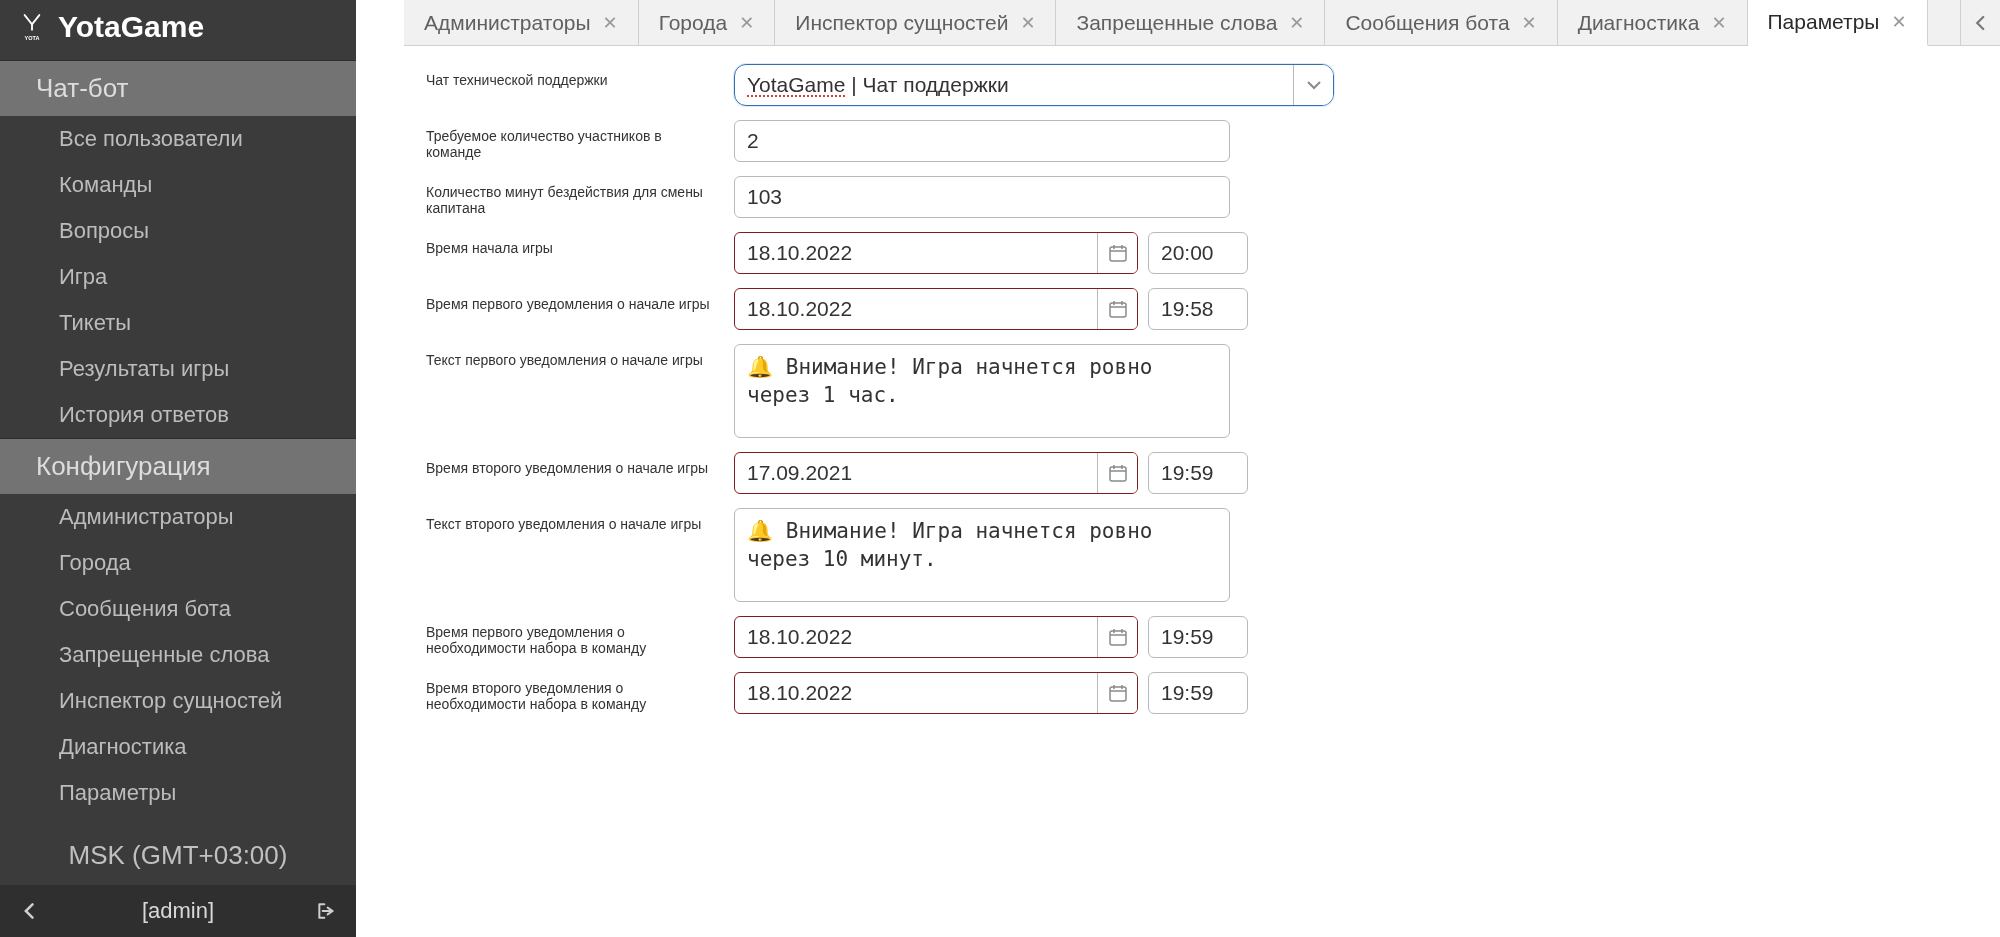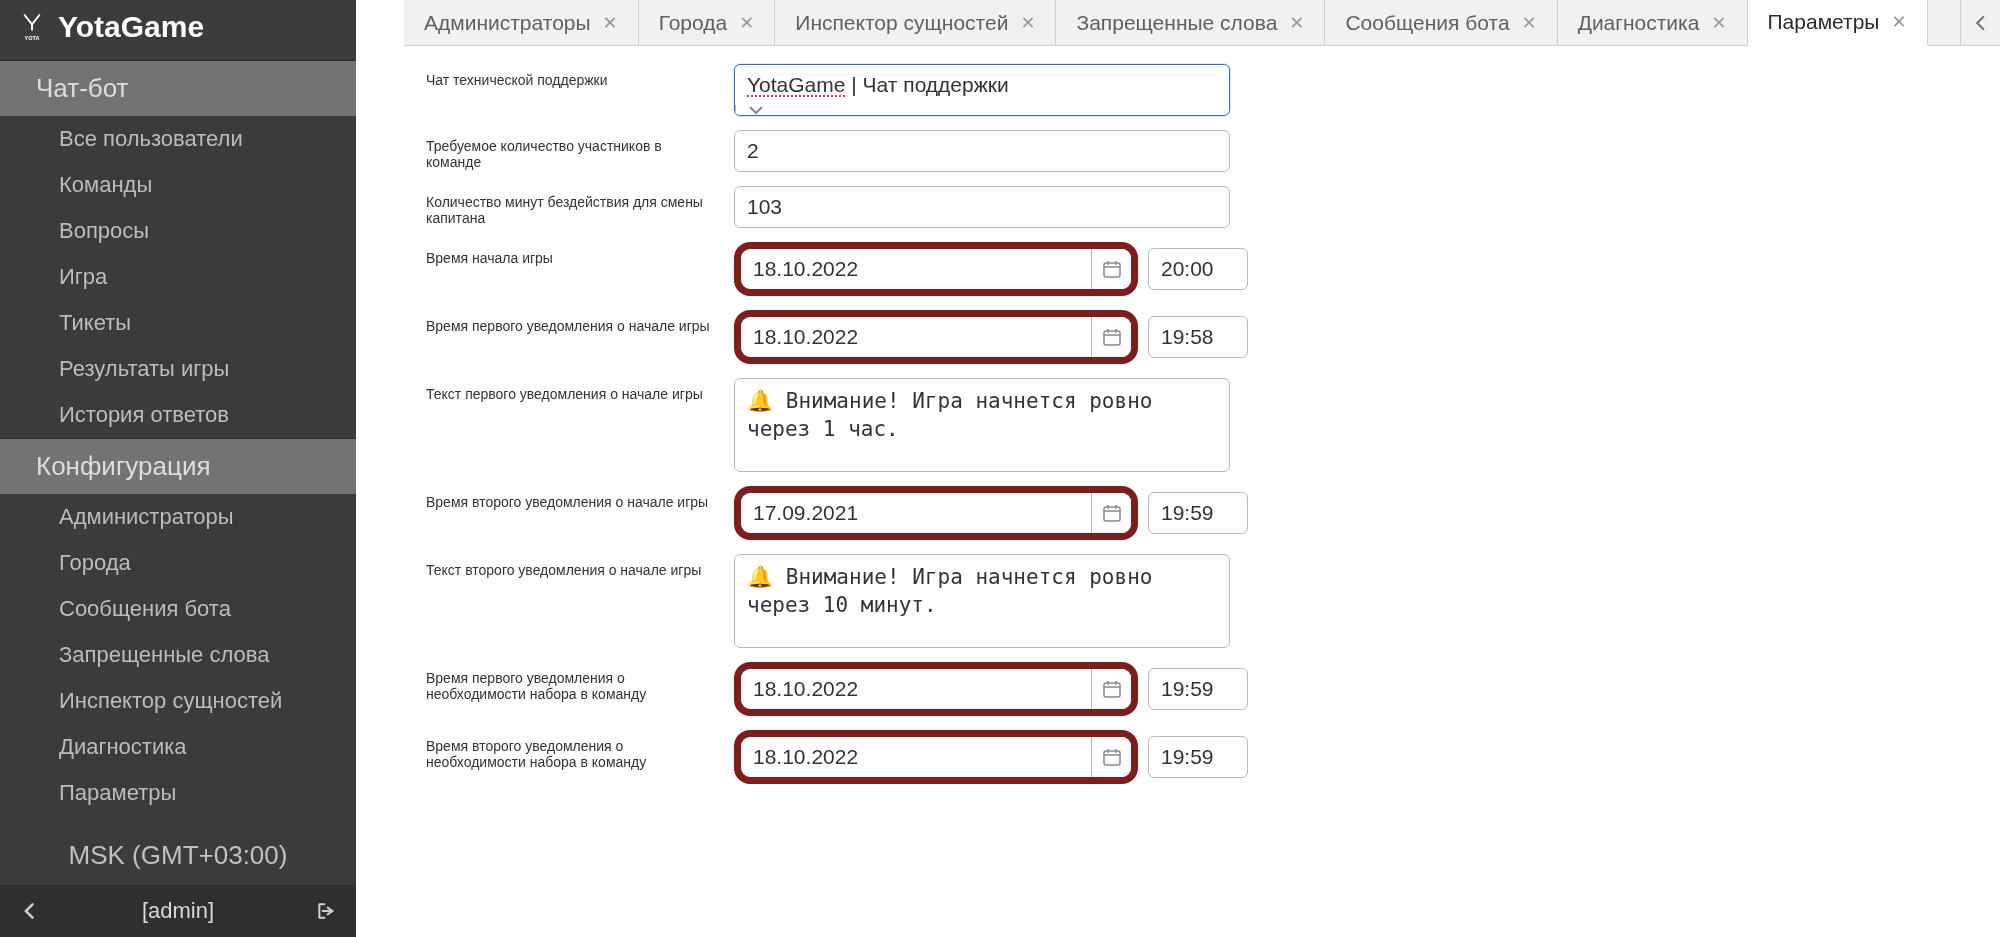--- a/index.html
+++ b/index.html
@@ -27,29 +27,29 @@
 .tab.active { background: #fff; color: #2b2b2b; border-bottom: 2px solid #fff; margin-bottom: -1px; font-weight: 500; }
 .tab-close { color: #9a9a9a; font-size: 18px; line-height: 1; cursor: pointer; }
 .tabstrip-collapse { width: 40px; display: flex; align-items: center; justify-content: center; color: #7a7a7a; cursor: pointer; border-left: 1px solid #d0d0d0; background: #f1f1f1; margin-left: auto; }
 
 .form-area { padding: 18px 22px; overflow-y: auto; flex: 1; }
 .form-row { display: flex; align-items: flex-start; gap: 18px; margin-bottom: 14px; }
 .form-label { width: 290px; color: #333; font-size: 14px; padding-top: 8px; }
 .underline-red { text-decoration: underline dotted #d93a3a; text-underline-offset: 3px; }
 
 .input, .textarea, .select { border: 1px solid #b9b9b9; border-radius: 6px; background: #fff; font-size: 21px; color: #333; padding: 8px 12px; }
-.select-wrap { display: flex; width: 496px; border: 1px solid #2f71b3; border-radius: 6px; overflow: hidden; box-shadow: 0 0 0 1px rgba(47,113,179,0.15); flex-direction: column; }
+.select-wrap { display: flex; width: 600px; border: 1px solid #2f71b3; border-radius: 12px; overflow: hidden; box-shadow: 0 0 0 1px rgba(47,113,179,0.15); }
 .select-text { flex: 1; padding: 8px 12px; font-size: 21px; color: #333; }
 .select-btn { width: 40px; display: flex; align-items: center; justify-content: center; border-left: 1px solid #b9b9b9; background: #fff; cursor: pointer; }
 .select-btn svg { width: 14px; height: 10px; }
 .num-input { width: 496px; }
 .textarea { width: 496px; height: 94px; resize: none; line-height: 1.35; }
 
 .date-row { display: flex; gap: 10px; align-items: center; }
-.date-wrap { display: flex; width: 404px; border: 7px solid #7f1d1d; border-radius: 16px; overflow: hidden; }
+.date-wrap { display: flex; width: 404px; border: 1px solid #7f1d1d; border-radius: 6px; overflow: hidden; }
 .date-text { flex: 1; padding: 8px 12px; font-size: 21px; color: #333; }
 .date-btn { width: 40px; display: flex; align-items: center; justify-content: center; border-left: 1px solid #b9b9b9; background: #fff; cursor: pointer; }
 .date-btn svg { width: 18px; height: 18px; }
 .time-input { width: 100px; text-align: left; }
 </style>
 </head>
 <body>
 
 <div class="app">
   <div class="body">

